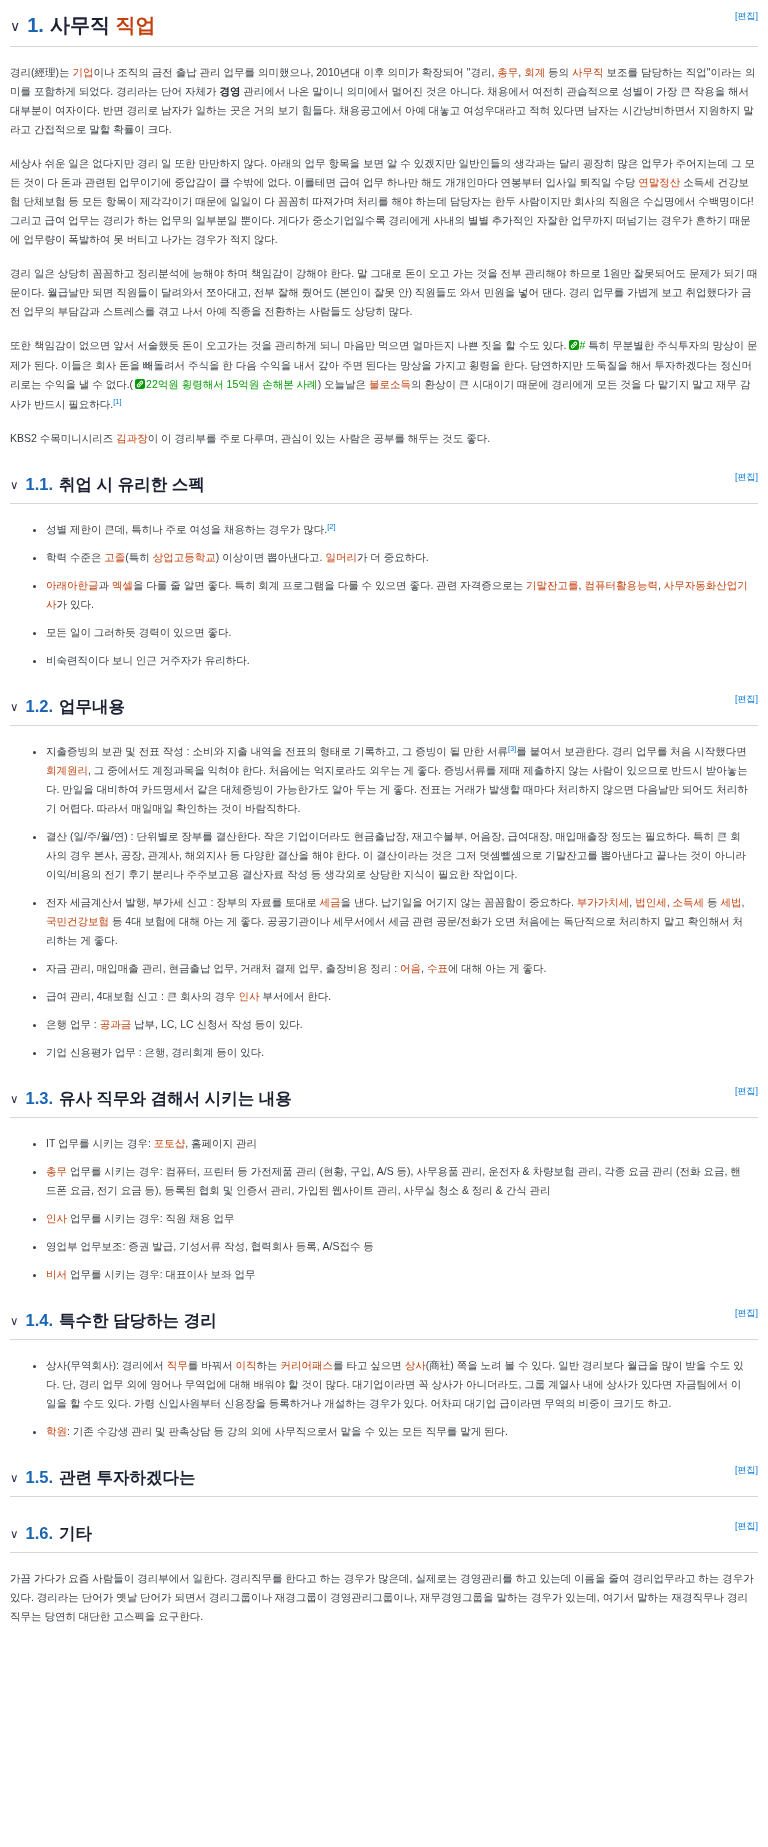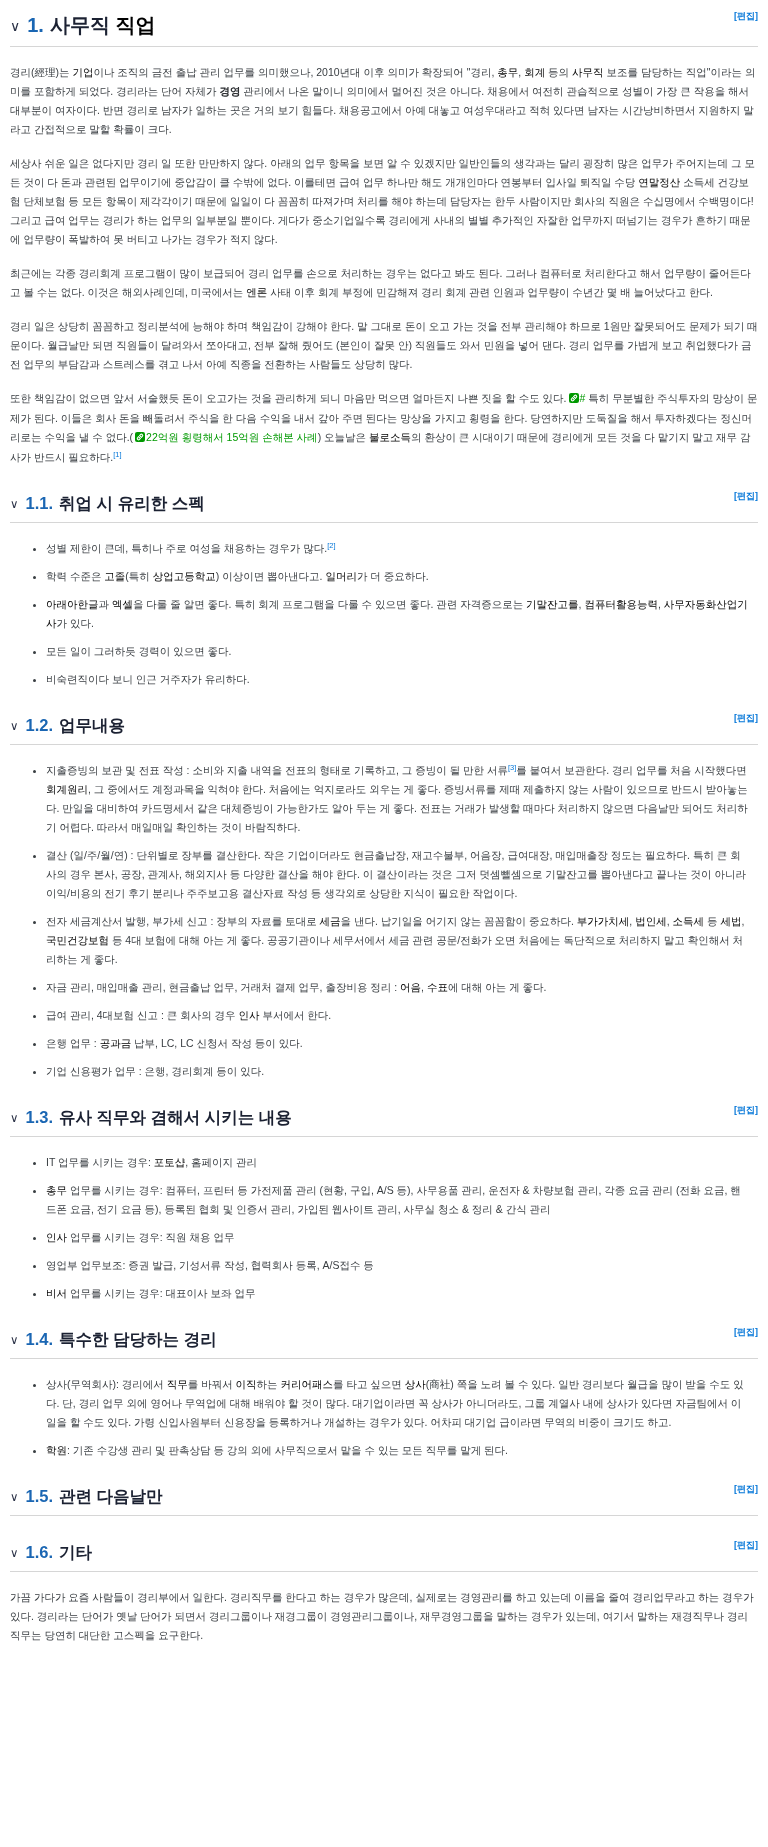--- a/index.html
+++ b/index.html
@@ -29,70 +29,70 @@
     font-weight:400;
     margin-right:7px;
     cursor:pointer;
     display:inline-block;
     transform:translateY(-1px);
   }
   .num{color:#1a66b3;margin-right:6px;text-decoration:none;font-weight:700;cursor:pointer;}
   .htitle a{color:#0275d8;text-decoration:none;}
   .edit{
     position:absolute;right:0;top:-3px;
-    font-size:9px;font-weight:700;
+    font-size:9px;font-weight:400;
     color:#0275d8;text-decoration:none;cursor:pointer;
   }
   .content p{
     margin:0 0 15px 0;
     font-size:10.5px;
     line-height:19px;
   }
   .content ul{margin:0 0 15px 0;padding-left:27px;}
   .content li{
     font-size:10.5px;
     line-height:19px;
     margin:9px 9px;
   }
-  a.ilink{color:#000000;text-decoration:none;cursor:pointer;}
+  a.ilink{color:#c2410c;text-decoration:none;cursor:pointer;}
   a.elink{color:#009900;text-decoration:none;cursor:pointer;}
   .bold{font-weight:700;color:#2a2d30;}
   sup{font-size:7.5px;line-height:0;}
   sup a{color:#0275d8;text-decoration:none;cursor:pointer;}
   .ei{display:inline-block;margin:0 1px 0 2px;vertical-align:-1px;cursor:pointer;}
 </style>
 </head>
 <body>
 
 <main>
 
   <section>
     <h1 class="h lvl1">
       <span class="chev">∨</span><a class="num">1.</a><span class="htitle"><span class="t">사무직 </span><a class="ilink">직업</a></span><a class="edit">[편집]</a>
     </h1>
     <div class="content">
         <p><span class="t">경리(經理)는 </span><a class="ilink">기업</a><span class="t">이나 조직의 금전 출납 관리 업무를 의미했으나, 2010년대 이후 의미가 확장되어 "경리, </span><a class="ilink">총무</a><span class="t">, </span><a class="ilink">회계</a><span class="t"> 등의 </span><a class="ilink">사무직</a><span class="t"> 보조를 담당하는 직업"이라는 의미를 포함하게 되었다. 경리라는 단어 자체가 </span><span class="bold">경영</span><span class="t"> 관리에서 나온 말이니 의미에서 멀어진 것은 아니다. 채용에서 여전히 관습적으로 성별이 가장 큰 작용을 해서 대부분이 여자이다. 반면 경리로 남자가 일하는 곳은 거의 보기 힘들다. 채용공고에서 아예 대놓고 여성우대라고 적혀 있다면 남자는 시간낭비하면서 지원하지 말라고 간접적으로 말할 확률이 크다.</span></p>
         <p><span class="t">세상사 쉬운 일은 없다지만 경리 일 또한 만만하지 않다. 아래의 업무 항목을 보면 알 수 있겠지만 일반인들의 생각과는 달리 굉장히 많은 업무가 주어지는데 그 모든 것이 다 돈과 관련된 업무이기에 중압감이 클 수밖에 없다. 이를테면 급여 업무 하나만 해도 개개인마다 연봉부터 입사일 퇴직일 수당 </span><a class="ilink">연말정산</a><span class="t"> 소득세 건강보험 단체보험 등 모든 항목이 제각각이기 때문에 일일이 다 꼼꼼히 따져가며 처리를 해야 하는데 담당자는 한두 사람이지만 회사의 직원은 수십명에서 수백명이다! 그리고 급여 업무는 경리가 하는 업무의 일부분일 뿐이다. 게다가 중소기업일수록 경리에게 사내의 별별 추가적인 자잘한 업무까지 떠넘기는 경우가 흔하기 때문에 업무량이 폭발하여 못 버티고 나가는 경우가 적지 않다.</span></p>
-        <p><span class="t">최근에는 각종 경리회계 프로그램이 많이 보급되어 경리 업무를 손으로 처리하는 경우는 없다고 봐도 된다. 그러나 컴퓨터로 처리한다고 해서 업무량이 줄어든다고 볼 수는 없다. 이것은 해외사례인데, 미국에서는 </span><a class="ilink">엔론</a><span class="t"> 사태 이후 회계 부정에 민감해져 경리 회계 관련 인원과 업무량이 수년간 몇 배 늘어났다고 한다.</span></p>
         <p><span class="t">경리 일은 상당히 꼼꼼하고 정리분석에 능해야 하며 책임감이 강해야 한다. 말 그대로 돈이 오고 가는 것을 전부 관리해야 하므로 1원만 잘못되어도 문제가 되기 때문이다. 월급날만 되면 직원들이 달려와서 쪼아대고, 전부 잘해 줬어도 (본인이 잘못 안) 직원들도 와서 민원을 넣어 댄다. 경리 업무를 가볍게 보고 취업했다가 금전 업무의 부담감과 스트레스를 겪고 나서 아예 직종을 전환하는 사람들도 상당히 많다.</span></p>
         <p><span class="t">또한 책임감이 없으면 앞서 서술했듯 돈이 오고가는 것을 관리하게 되니 마음만 먹으면 얼마든지 나쁜 짓을 할 수도 있다.</span><span class="ei"><svg width="10" height="10" viewBox="0 0 24 24" aria-hidden="true">
               <rect width="24" height="24" rx="5" fill="#009900"></rect>
               <g stroke="#ffffff" stroke-width="2.6" fill="none" stroke-linecap="round">
                 <path d="M11 8.5l2.2-2.2a3.1 3.1 0 0 1 4.4 4.4L15.4 13"></path>
                 <path d="M13 15.5l-2.2 2.2a3.1 3.1 0 0 1-4.4-4.4L8.6 11"></path>
                 <path d="M9.7 14.3l4.6-4.6"></path>
               </g>
             </svg></span><a class="elink">#</a><span class="t"> 특히 무분별한 주식투자의 망상이 문제가 된다. 이들은 회사 돈을 빼돌려서 주식을 한 다음 수익을 내서 갚아 주면 된다는 망상을 가지고 횡령을 한다. 당연하지만 도둑질을 해서 투자하겠다는 정신머리로는 수익을 낼 수 없다.(</span><span class="ei"><svg width="10" height="10" viewBox="0 0 24 24" aria-hidden="true">
               <rect width="24" height="24" rx="5" fill="#009900"></rect>
               <g stroke="#ffffff" stroke-width="2.6" fill="none" stroke-linecap="round">
                 <path d="M11 8.5l2.2-2.2a3.1 3.1 0 0 1 4.4 4.4L15.4 13"></path>
                 <path d="M13 15.5l-2.2 2.2a3.1 3.1 0 0 1-4.4-4.4L8.6 11"></path>
                 <path d="M9.7 14.3l4.6-4.6"></path>
               </g>
             </svg></span><a class="elink">22억원 횡령해서 15억원 손해본 사례</a><span class="t">) 오늘날은 </span><a class="ilink">불로소득</a><span class="t">의 환상이 큰 시대이기 때문에 경리에게 모든 것을 다 맡기지 말고 재무 감사가 반드시 필요하다.</span><sup><a>[1]</a></sup></p>
+        <p><span class="t">KBS2 수목미니시리즈 </span><a class="ilink">김과장</a><span class="t">이 이 경리부를 주로 다루며, 관심이 있는 사람은 공부를 해두는 것도 좋다.</span></p>
       </div>
   </section>
 
   <section>
     <h2 class="h lvl2">
       <span class="chev">∨</span><a class="num">1.1.</a><span class="htitle"><span class="t">취업 시 유리한 스펙</span></span><a class="edit">[편집]</a>
     </h2>
     <div class="content">
         <ul>
           <li><span class="t">성별 제한이 큰데, 특히나 주로 여성을 채용하는 경우가 많다.</span><sup><a>[2]</a></sup></li>
@@ -143,21 +143,21 @@
     <div class="content">
         <ul>
           <li><span class="t">상사(무역회사): 경리에서 </span><a class="ilink">직무</a><span class="t">를 바꿔서 </span><a class="ilink">이직</a><span class="t">하는 </span><a class="ilink">커리어패스</a><span class="t">를 타고 싶으면 </span><a class="ilink">상사</a><span class="t">(商社) 쪽을 노려 볼 수 있다. 일반 경리보다 월급을 많이 받을 수도 있다. 단, 경리 업무 외에 영어나 무역업에 대해 배워야 할 것이 많다. 대기업이라면 꼭 상사가 아니더라도, 그룹 계열사 내에 상사가 있다면 자금팀에서 이 일을 할 수도 있다. 가령 신입사원부터 신용장을 등록하거나 개설하는 경우가 있다. 어차피 대기업 급이라면 무역의 비중이 크기도 하고.</span></li>
           <li><a class="ilink">학원</a><span class="t">: 기존 수강생 관리 및 판촉상담 등 강의 외에 사무직으로서 맡을 수 있는 모든 직무를 맡게 된다.</span></li>
         </ul>
       </div>
   </section>
 
   <section>
     <h2 class="h lvl2">
-      <span class="chev">∨</span><a class="num">1.5.</a><span class="htitle"><span class="t">관련 다음날만</span></span><a class="edit">[편집]</a>
+      <span class="chev">∨</span><a class="num">1.5.</a><span class="htitle"><span class="t">관련 투자하겠다는</span></span><a class="edit">[편집]</a>
     </h2>
   </section>
 
   <section>
     <h2 class="h lvl2">
       <span class="chev">∨</span><a class="num">1.6.</a><span class="htitle"><span class="t">기타</span></span><a class="edit">[편집]</a>
     </h2>
     <div class="content">
         <p><span class="t">가끔 가다가 요즘 사람들이 경리부에서 일한다. 경리직무를 한다고 하는 경우가 많은데, 실제로는 경영관리를 하고 있는데 이름을 줄여 경리업무라고 하는 경우가 있다. 경리라는 단어가 옛날 단어가 되면서 경리그룹이나 재경그룹이 경영관리그룹이나, 재무경영그룹을 말하는 경우가 있는데, 여기서 말하는 재경직무나 경리직무는 당연히 대단한 고스펙을 요구한다.</span></p>
       </div>

